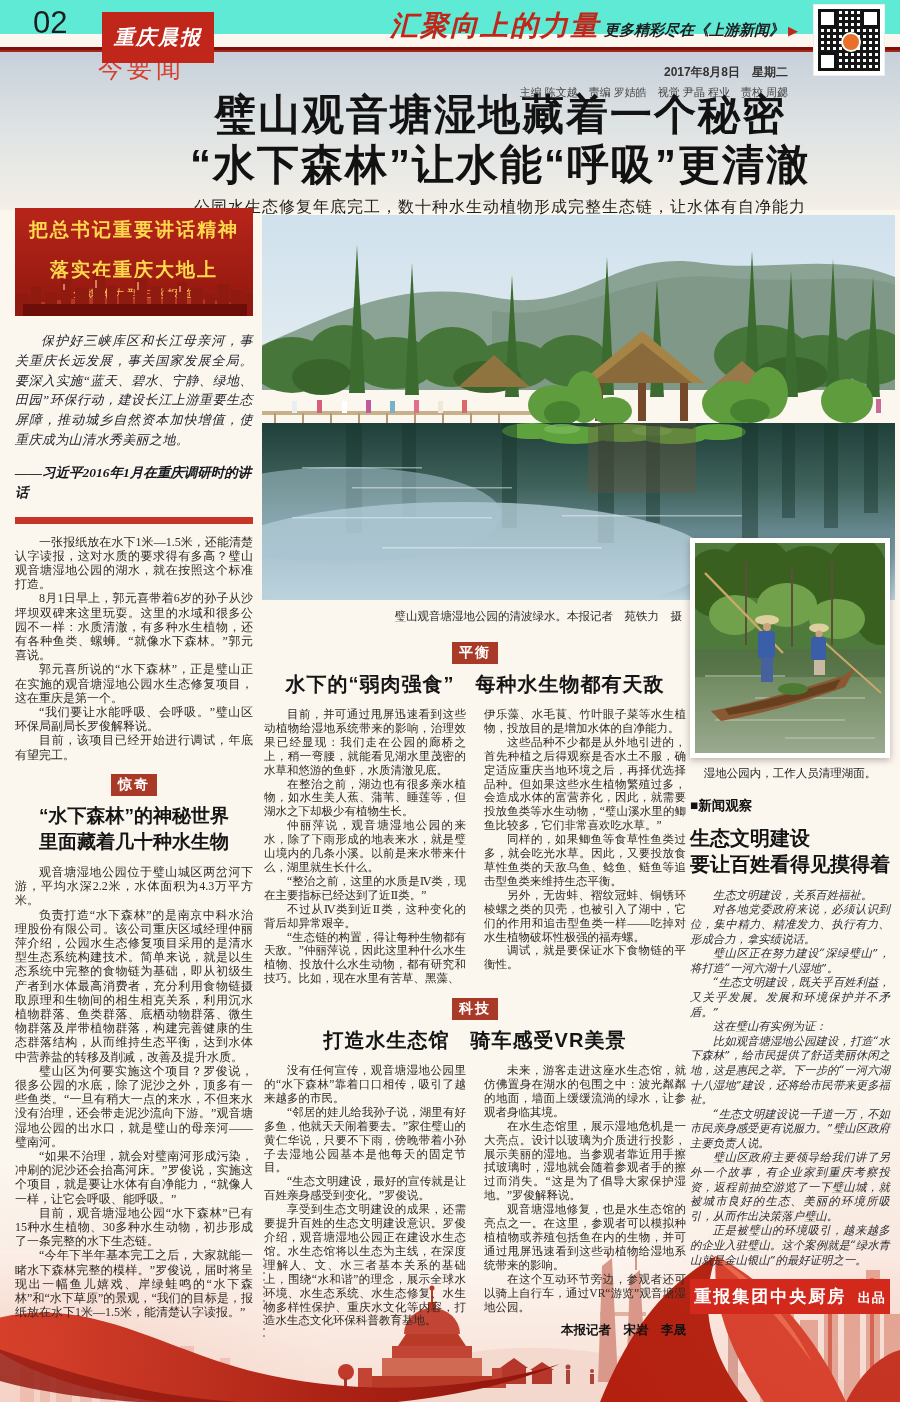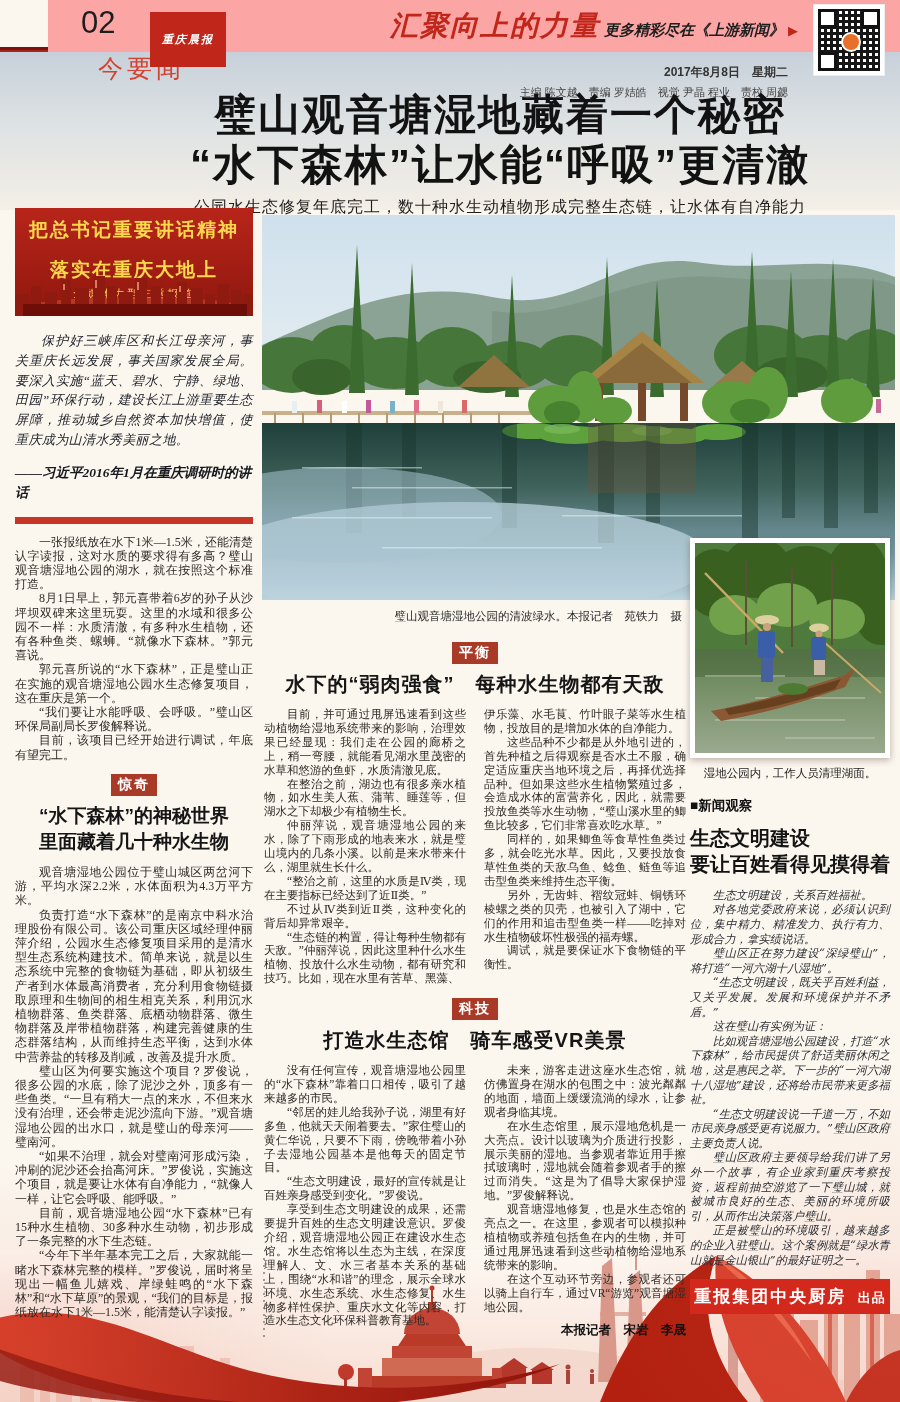--- a/index.html
+++ b/index.html
@@ -3,25 +3,25 @@
 <meta charset="utf-8">
 <style>
   html,body{margin:0;padding:0;background:#888;}
   .page{position:relative;width:900px;height:1402px;margin:0 auto;overflow:hidden;
     background:#fbf6ee;
     font-family:"Liberation Serif","DejaVu Serif",serif;color:#2b2b2b;}
   .page::after{content:"";position:absolute;inset:0;pointer-events:none;
     background:radial-gradient(420px 260px at 4% 96%,rgba(226,110,90,.14),transparent 70%),
                radial-gradient(420px 300px at 98% 92%,rgba(226,110,90,.12),transparent 70%);}
   
-  .masthead{position:absolute;top:0;left:0;right:0;height:52px;background:#fca5a5;z-index:6;margin-left:48px;}
+  .masthead{position:absolute;top:0;left:0;right:0;height:34px;background:#5eead4;z-index:6;}
   .pagenum{position:absolute;left:33px;top:5px;font-family:"Liberation Sans",sans-serif;
     font-size:31px;color:#1d1d1d;}
   .logo{position:absolute;left:102px;top:12px;background:#c1261a;color:#fff;
-    font-style:italic;font-weight:bold;font-size:11px;padding:20px 12px;
+    font-style:italic;font-weight:bold;font-size:20px;padding:12px 12px;
     font-family:"DejaVu Serif",serif;letter-spacing:2px;}
   .slogan-wrap{position:absolute;right:102px;top:7px;white-space:nowrap;}
   .slogan{color:#c1261a;font-size:28px;font-weight:bold;font-style:italic;
     font-family:"DejaVu Serif",serif;letter-spacing:2px;}
   .slogan-sub{font-size:15px;font-weight:bold;font-style:italic;color:#1e1e1e;}
   .slogan-arrow{color:#c1261a;font-size:13px;}
   .qr{position:absolute;right:16px;top:5px;width:70px;height:70px;background:#fff;
     z-index:12;box-shadow:0 0 0 1px #eee;}
   .qr-inner{position:absolute;inset:4px;
     background:repeating-linear-gradient(0deg,#161616 0 3px,transparent 3px 6px),

